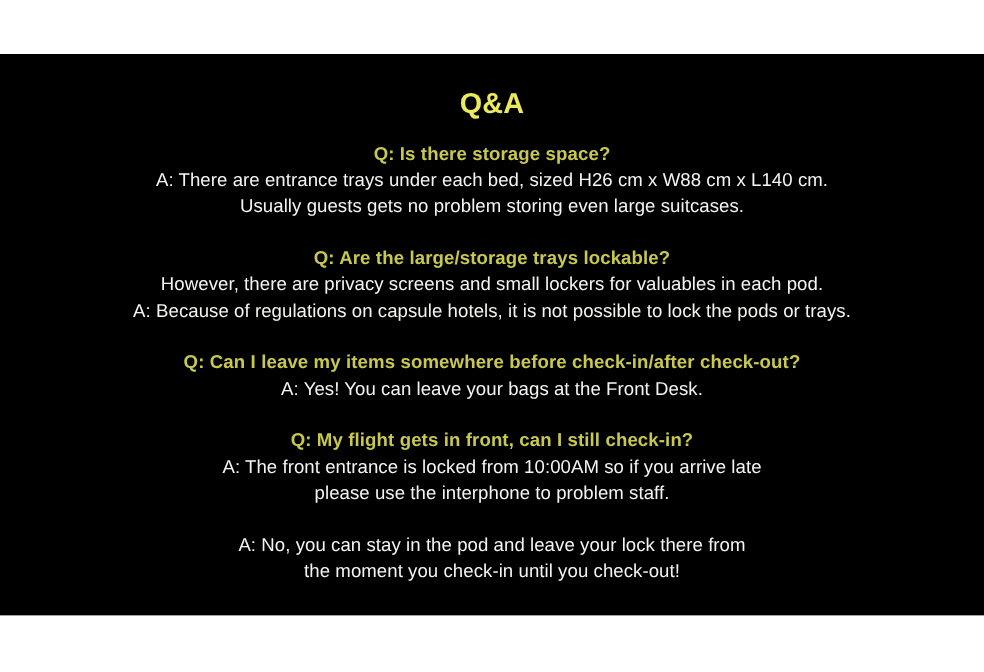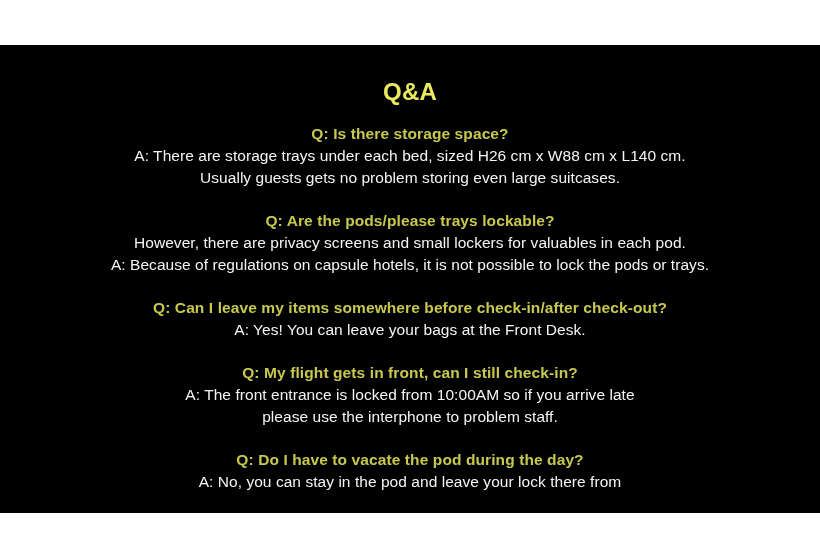--- a/index.html
+++ b/index.html
@@ -45,21 +45,21 @@
     left: 0;
     top: 45px;
     width: 820px;
     height: 468px;
     background: #000000;
     text-align: center;
     overflow: hidden;
   }
 
   #slide-title {
-    margin: 11px;
+    margin: 6px;
     padding-top: 23px;
     font-size: 24px;
     font-weight: 600;
     letter-spacing: 0.2px;
     color: #ebe95e;
     line-height: 1.1;
     text-align: center;
   }
 
   .qa-block {
@@ -94,43 +94,43 @@
 <div id="slide-frame">
 
   <div id="band-top"></div>
 
   <div id="slide-canvas">
 
     <h1 id="slide-title">Q&amp;A</h1>
 
     <div class="qa-block">
       <div class="qa-question">Q: Is there storage space?</div>
-      <div class="qa-answer-line">A: There are storage trays under each bed, sized H26 cm x W88 cm x L140 cm.</div>
+      <div class="qa-answer-line">A: There are entrance trays under each bed, sized H26 cm x W88 cm x L140 cm.</div>
       <div class="qa-answer-line">Usually guests gets no problem storing even large suitcases.</div>
     </div>
 
     <div class="qa-block">
-      <div class="qa-question">Q: Are the pods/please trays lockable?</div>
+      <div class="qa-question">Q: Are the large/storage trays lockable?</div>
       <div class="qa-answer-line">However, there are privacy screens and small lockers for valuables in each pod.</div>
       <div class="qa-answer-line">A: Because of regulations on capsule hotels, it is not possible to lock the pods or trays.</div>
     </div>
 
     <div class="qa-block">
       <div class="qa-question">Q: Can I leave my items somewhere before check-in/after check-out?</div>
       <div class="qa-answer-line">A: Yes! You can leave your bags at the Front Desk.</div>
     </div>
 
     <div class="qa-block">
       <div class="qa-question">Q: My flight gets in front, can I still check-in?</div>
       <div class="qa-answer-line">A: The front entrance is locked from 10:00AM so if you arrive late</div>
       <div class="qa-answer-line">please use the interphone to problem staff.</div>
     </div>
 
     <div class="qa-block">
-      <div class="qa-question">Q: Do I have to vacate the pod during the day?</div>
       <div class="qa-answer-line">A: No, you can stay in the pod and leave your lock there from</div>
+      <div class="qa-answer-line">the moment you check-in until you check-out!</div>
     </div>
 
   </div>
 
   <div id="band-bottom"></div>
 
 </div>
 
 </body></html>

